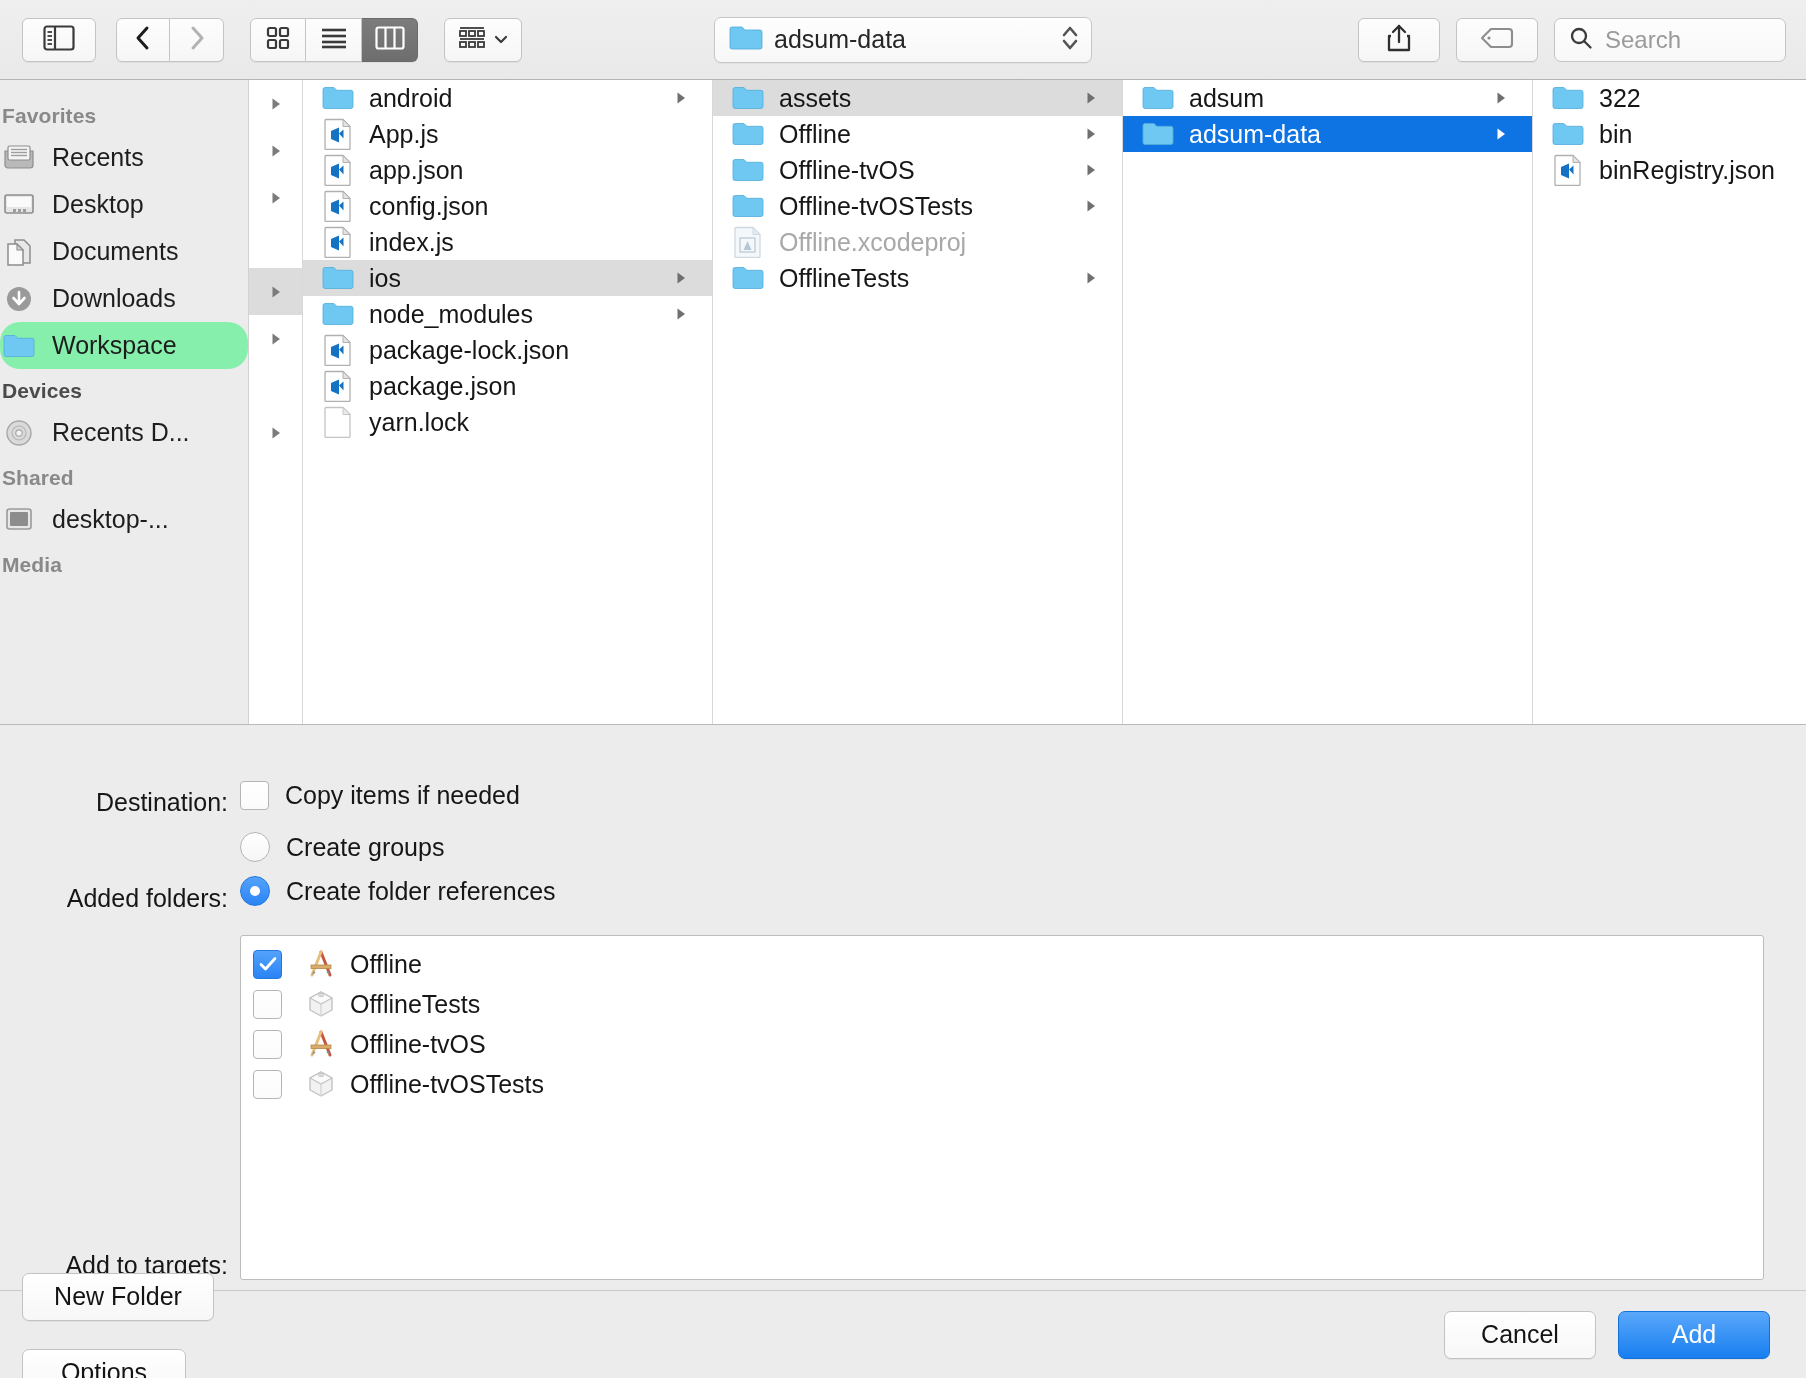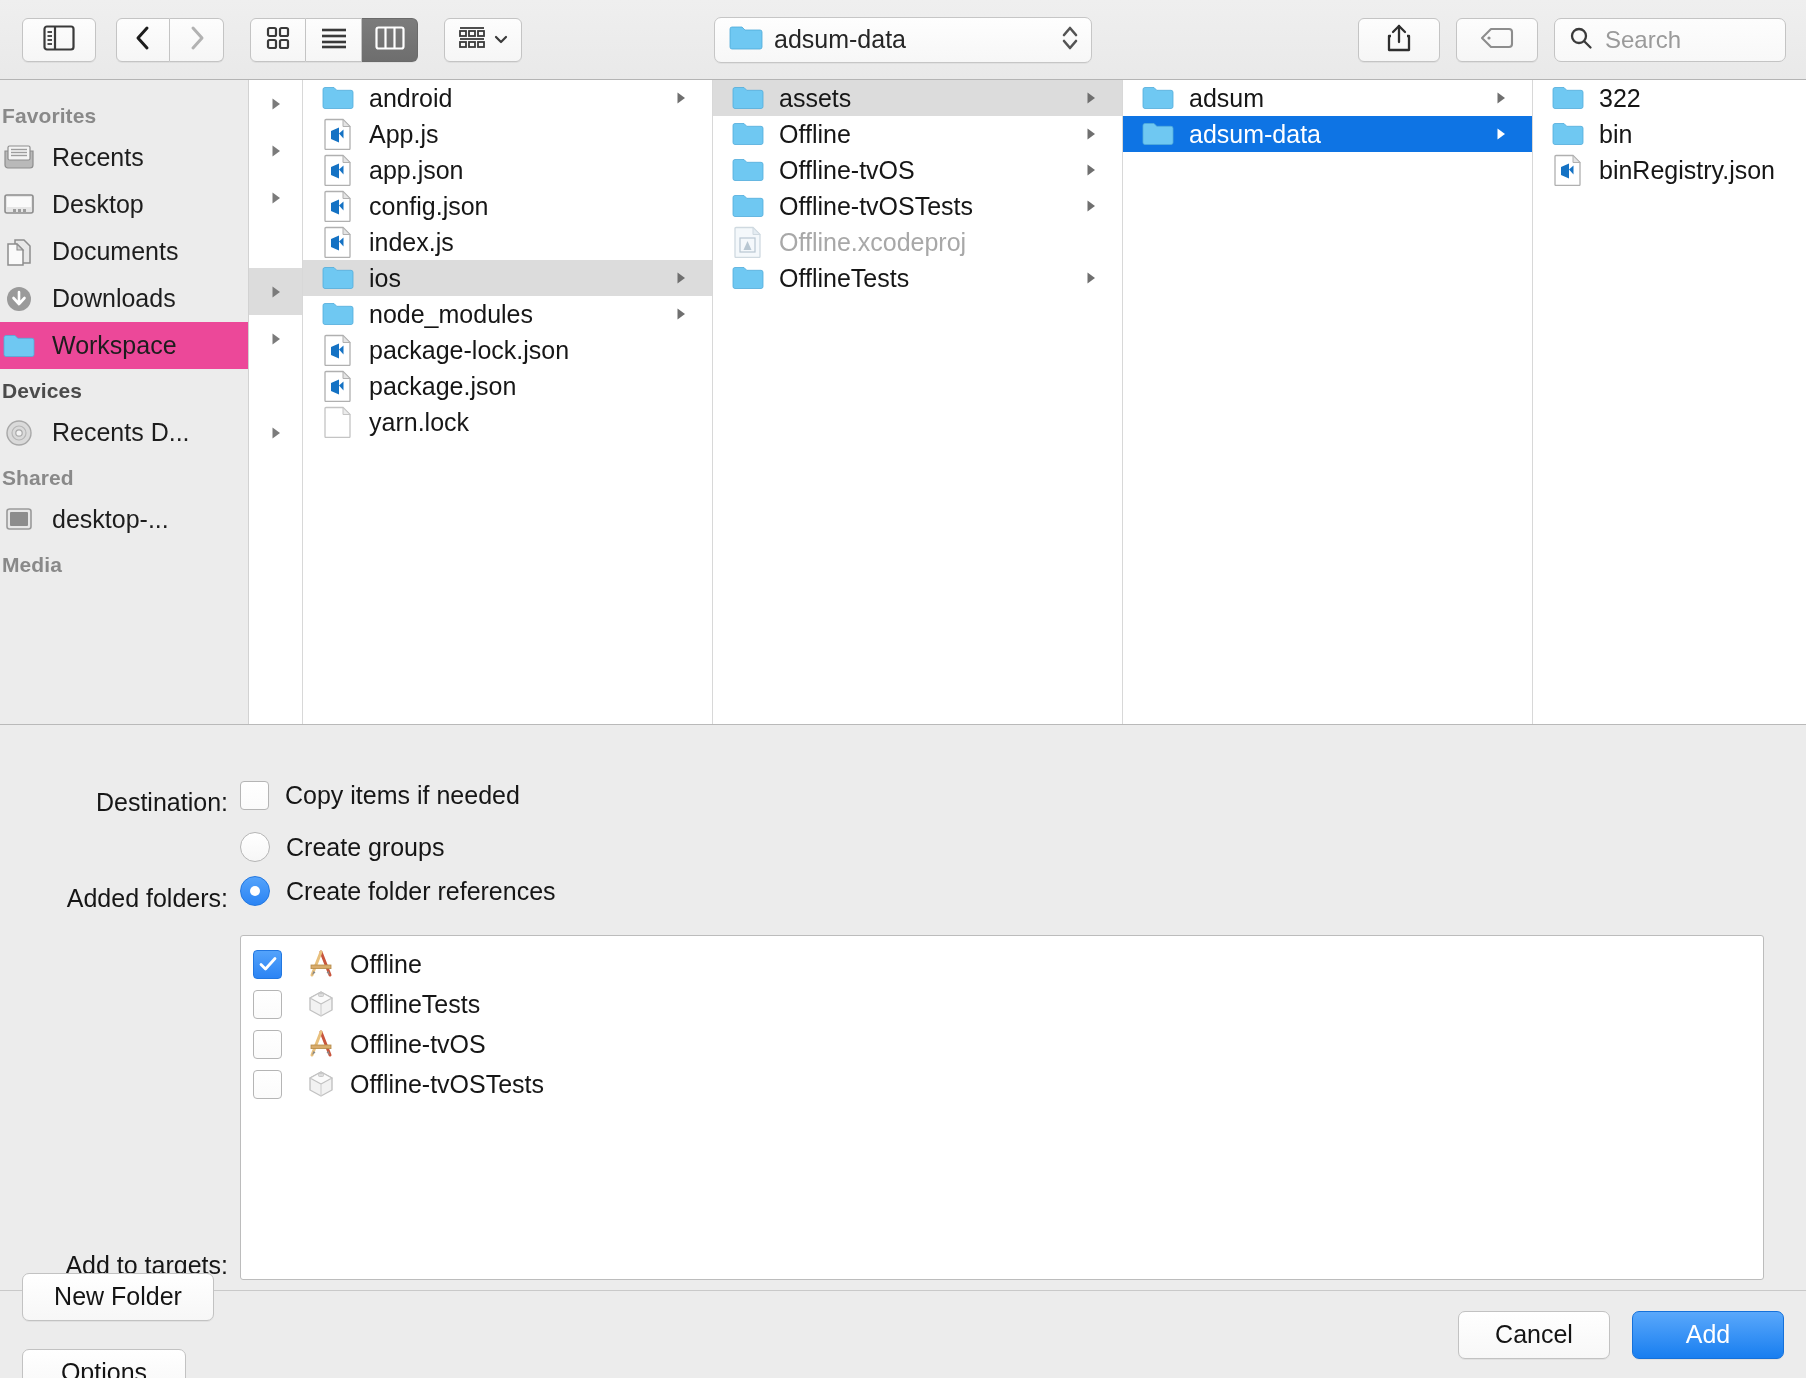--- a/index.html
+++ b/index.html
@@ -117,21 +117,21 @@
     letter-spacing: 0.1px;
   }
   .sb-header.dark { color: #4b4b4b; }
   .sb-item {
     height: 47px;
     display: flex; align-items: center;
     font-size: 25px; color: #1d1d1d;
     white-space: nowrap;
     cursor: default;
   }
-  .sb-item.selected { background: #ec4899; }
+  .sb-item.selected { background: #86efac; border-radius: 20px; }
   .sb-item .sb-icon {
     width: 38px; height: 32px;
     margin-right: 14px;
     flex: 0 0 38px;
     display: flex; align-items: center; justify-content: center;
   }
 
   
   .gutter {
     width: 54px; flex: 0 0 54px;
@@ -276,21 +276,21 @@
     box-shadow: 0 1px 0 rgba(0,0,0,0.05);
     cursor: default;
     font-family: "Liberation Sans", sans-serif;
   }
   .btn.primary {
     background: linear-gradient(to bottom,#5aa8fb,#187ef0);
     border-color: #1571da;
     color: #fff;
   }
   .footer-left { display: flex; gap: 28px; flex-direction: column; }
-  .footer-right { position: absolute; right: 22px; display: flex; gap: 22px; }
+  .footer-right { position: absolute; right: 36px; display: flex; gap: 22px; }
   .btn-newfolder { width: 192px; }
   .btn-options { width: 164px; }
   .btn-cancel { width: 152px; }
   .btn-add { width: 152px; }
 </style>
 </head>
 <body>
 
 <div id="dialog">
 

